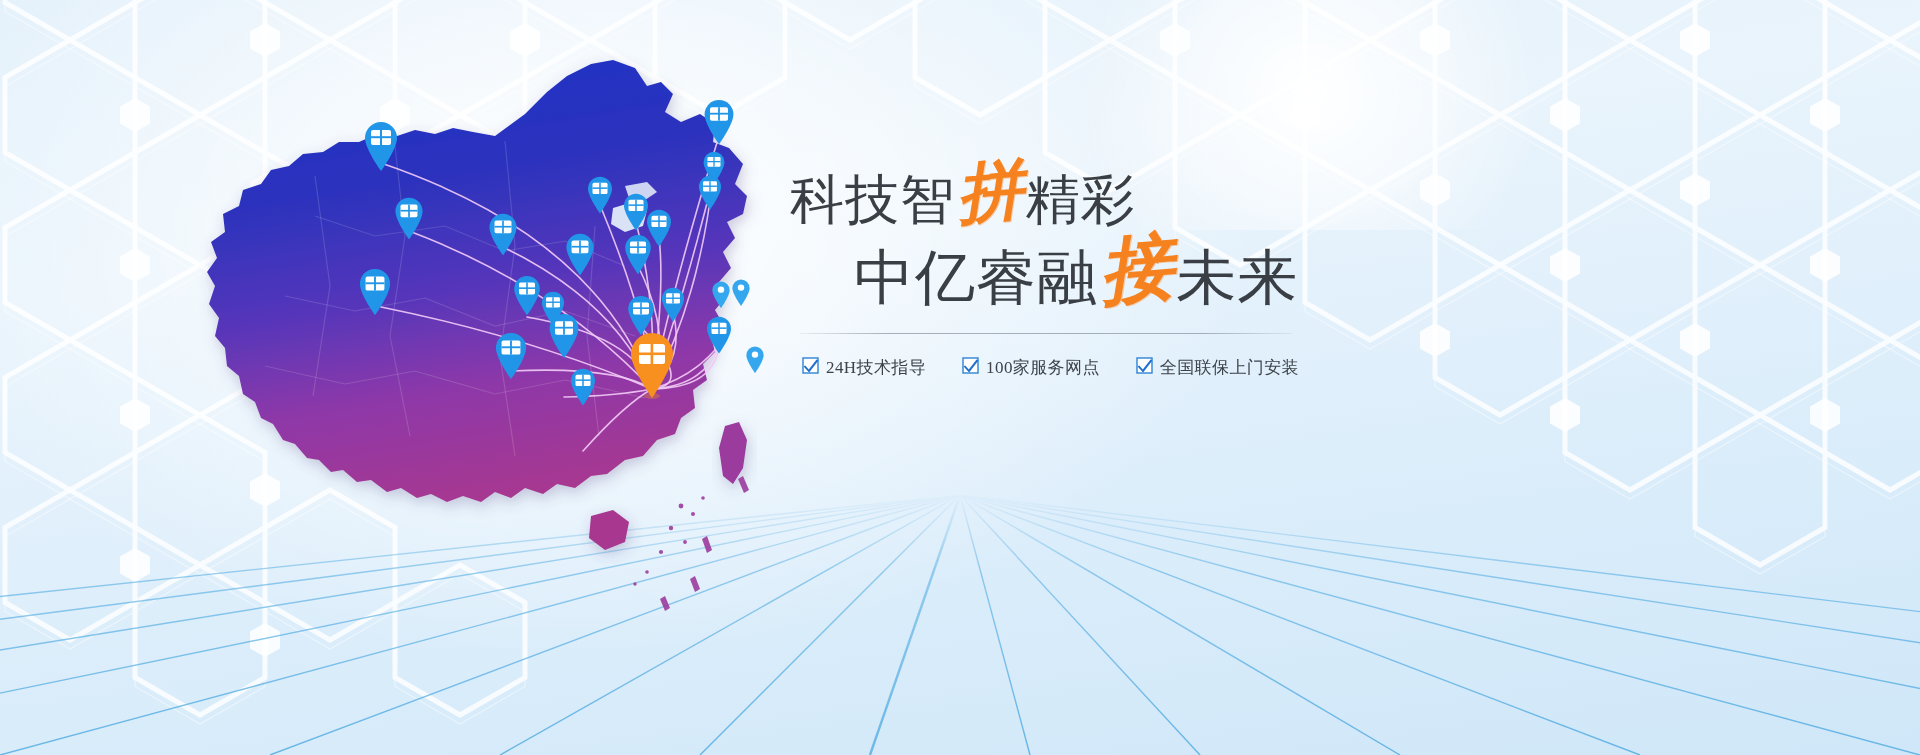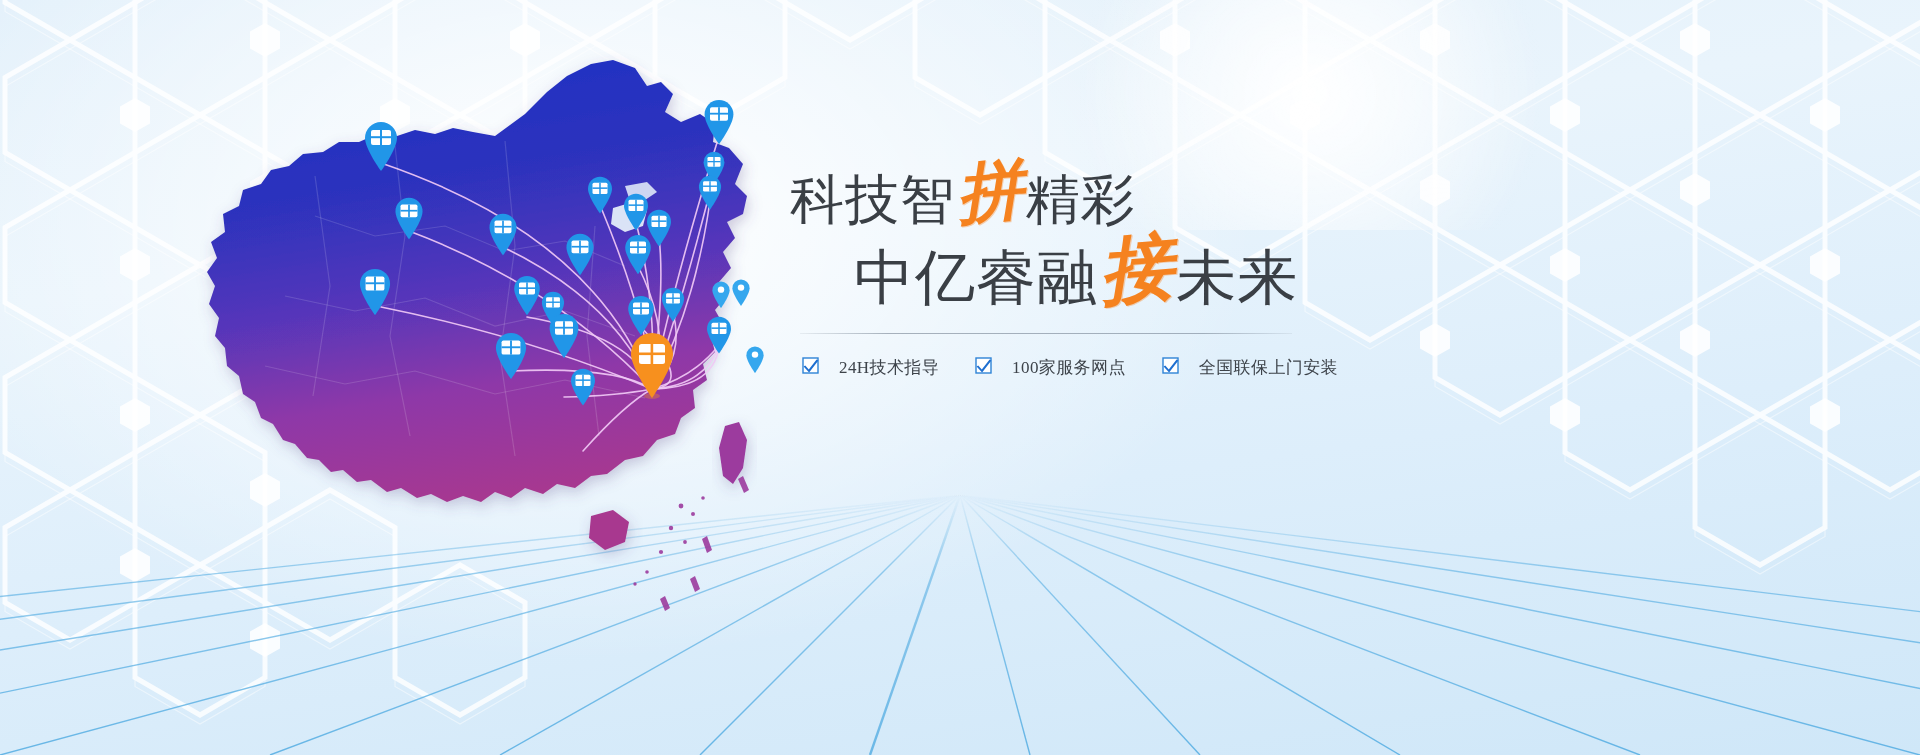--- a/index.html
+++ b/index.html
@@ -56,21 +56,21 @@
     padding:0 2px;
   }
   .divider{
     margin-top:18px;margin-left:10px;width:492px;height:1px;
     background:linear-gradient(90deg,rgba(150,162,175,.15),rgba(120,133,148,.62) 18%,rgba(120,133,148,.62) 82%,rgba(150,162,175,.15));
   }
   .features{
     display:flex;align-items:center;gap:36px;
     margin-top:22px;margin-left:12px;white-space:nowrap;
   }
-  .feature{display:flex;align-items:center;gap:20px;}
+  .feature{display:flex;align-items:center;gap:7px;}
   .check{flex:0 0 auto;display:block;}
   .flabel{
     font-size:17px;color:#3d434a;letter-spacing:.4px;
     font-family:"Liberation Serif","DejaVu Serif",serif;
   }
 </style>
 </head>
 <body>
 
 <div id="banner">

